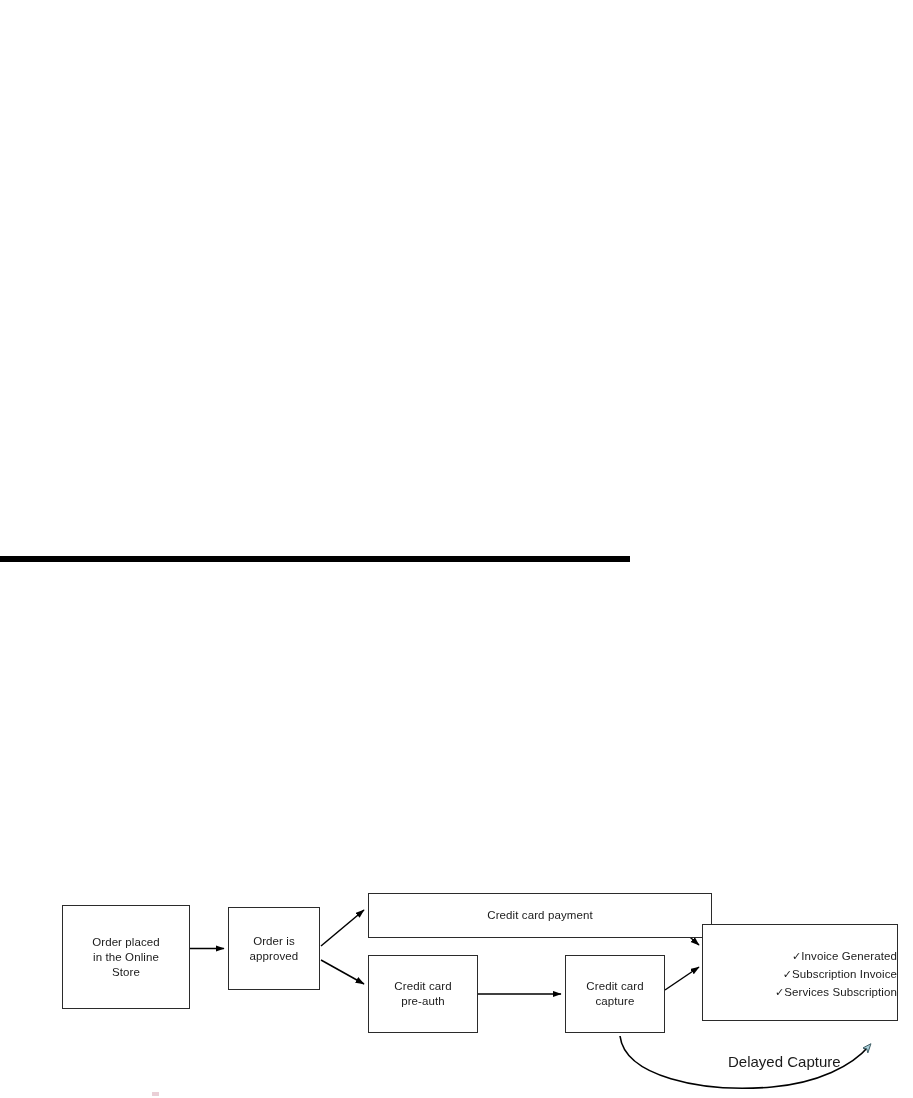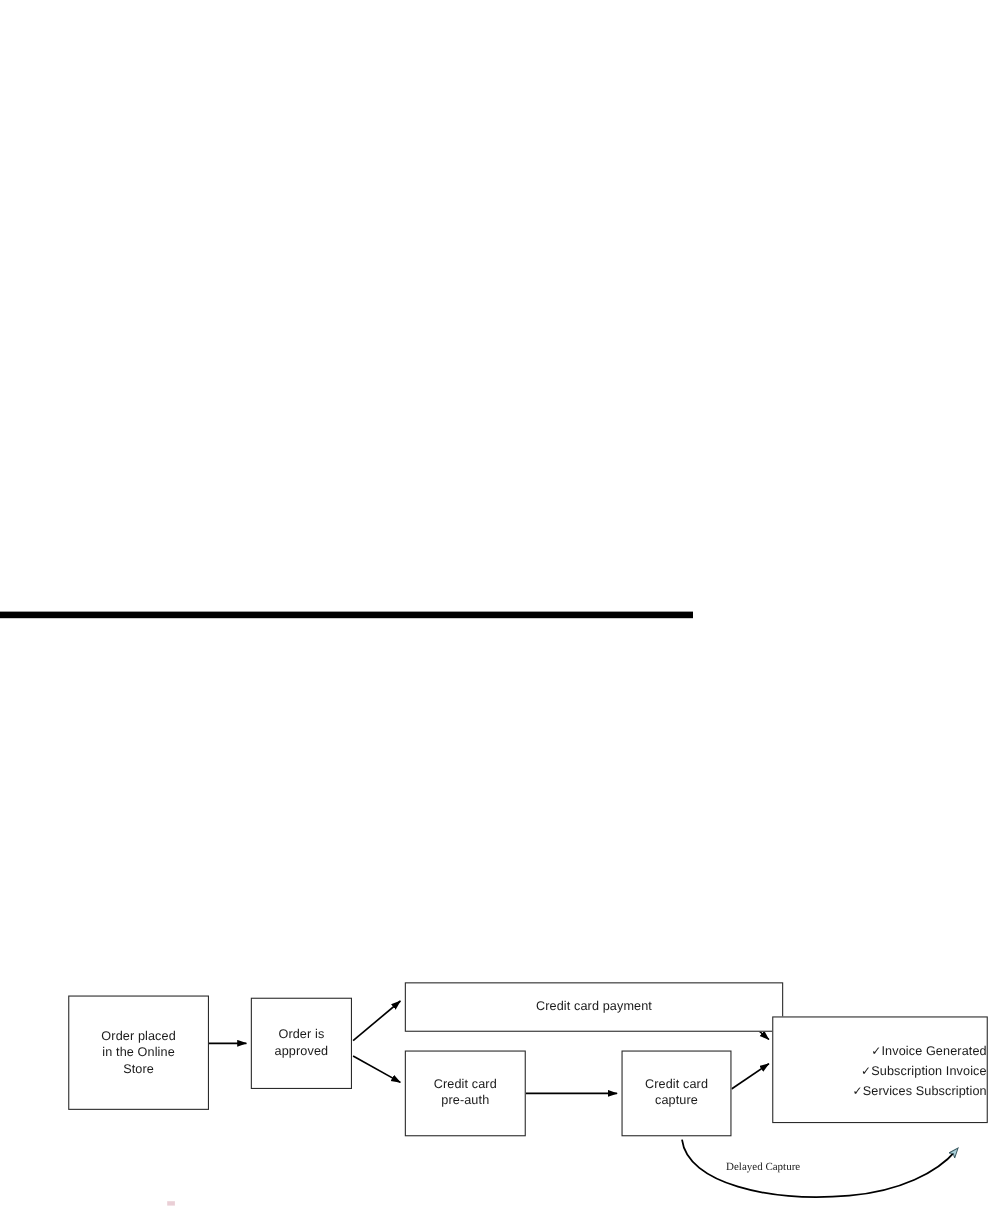--- a/index.html
+++ b/index.html
@@ -89,24 +89,24 @@
   }
   #node-outcomes .check-icon {
     display: inline-block;
     width: 12px;
     font-size: 11px;
     color: #1a1a1a;
   }
   
   #delayed-capture-label {
     position: absolute;
-    left: 660px;
+    left: 728px;
     top: 205px;
-    font-family: Liberation Serif, serif;
-    font-size: 10px;
+    font-family: Liberation Sans, sans-serif;
+    font-size: 15px;
     line-height: 14px;
     color: #1a1a1a;
     white-space: nowrap;
     background: transparent;
   }
   
   #page-artifact {
     position: absolute;
     left: 152px;
     top: 1092px;

